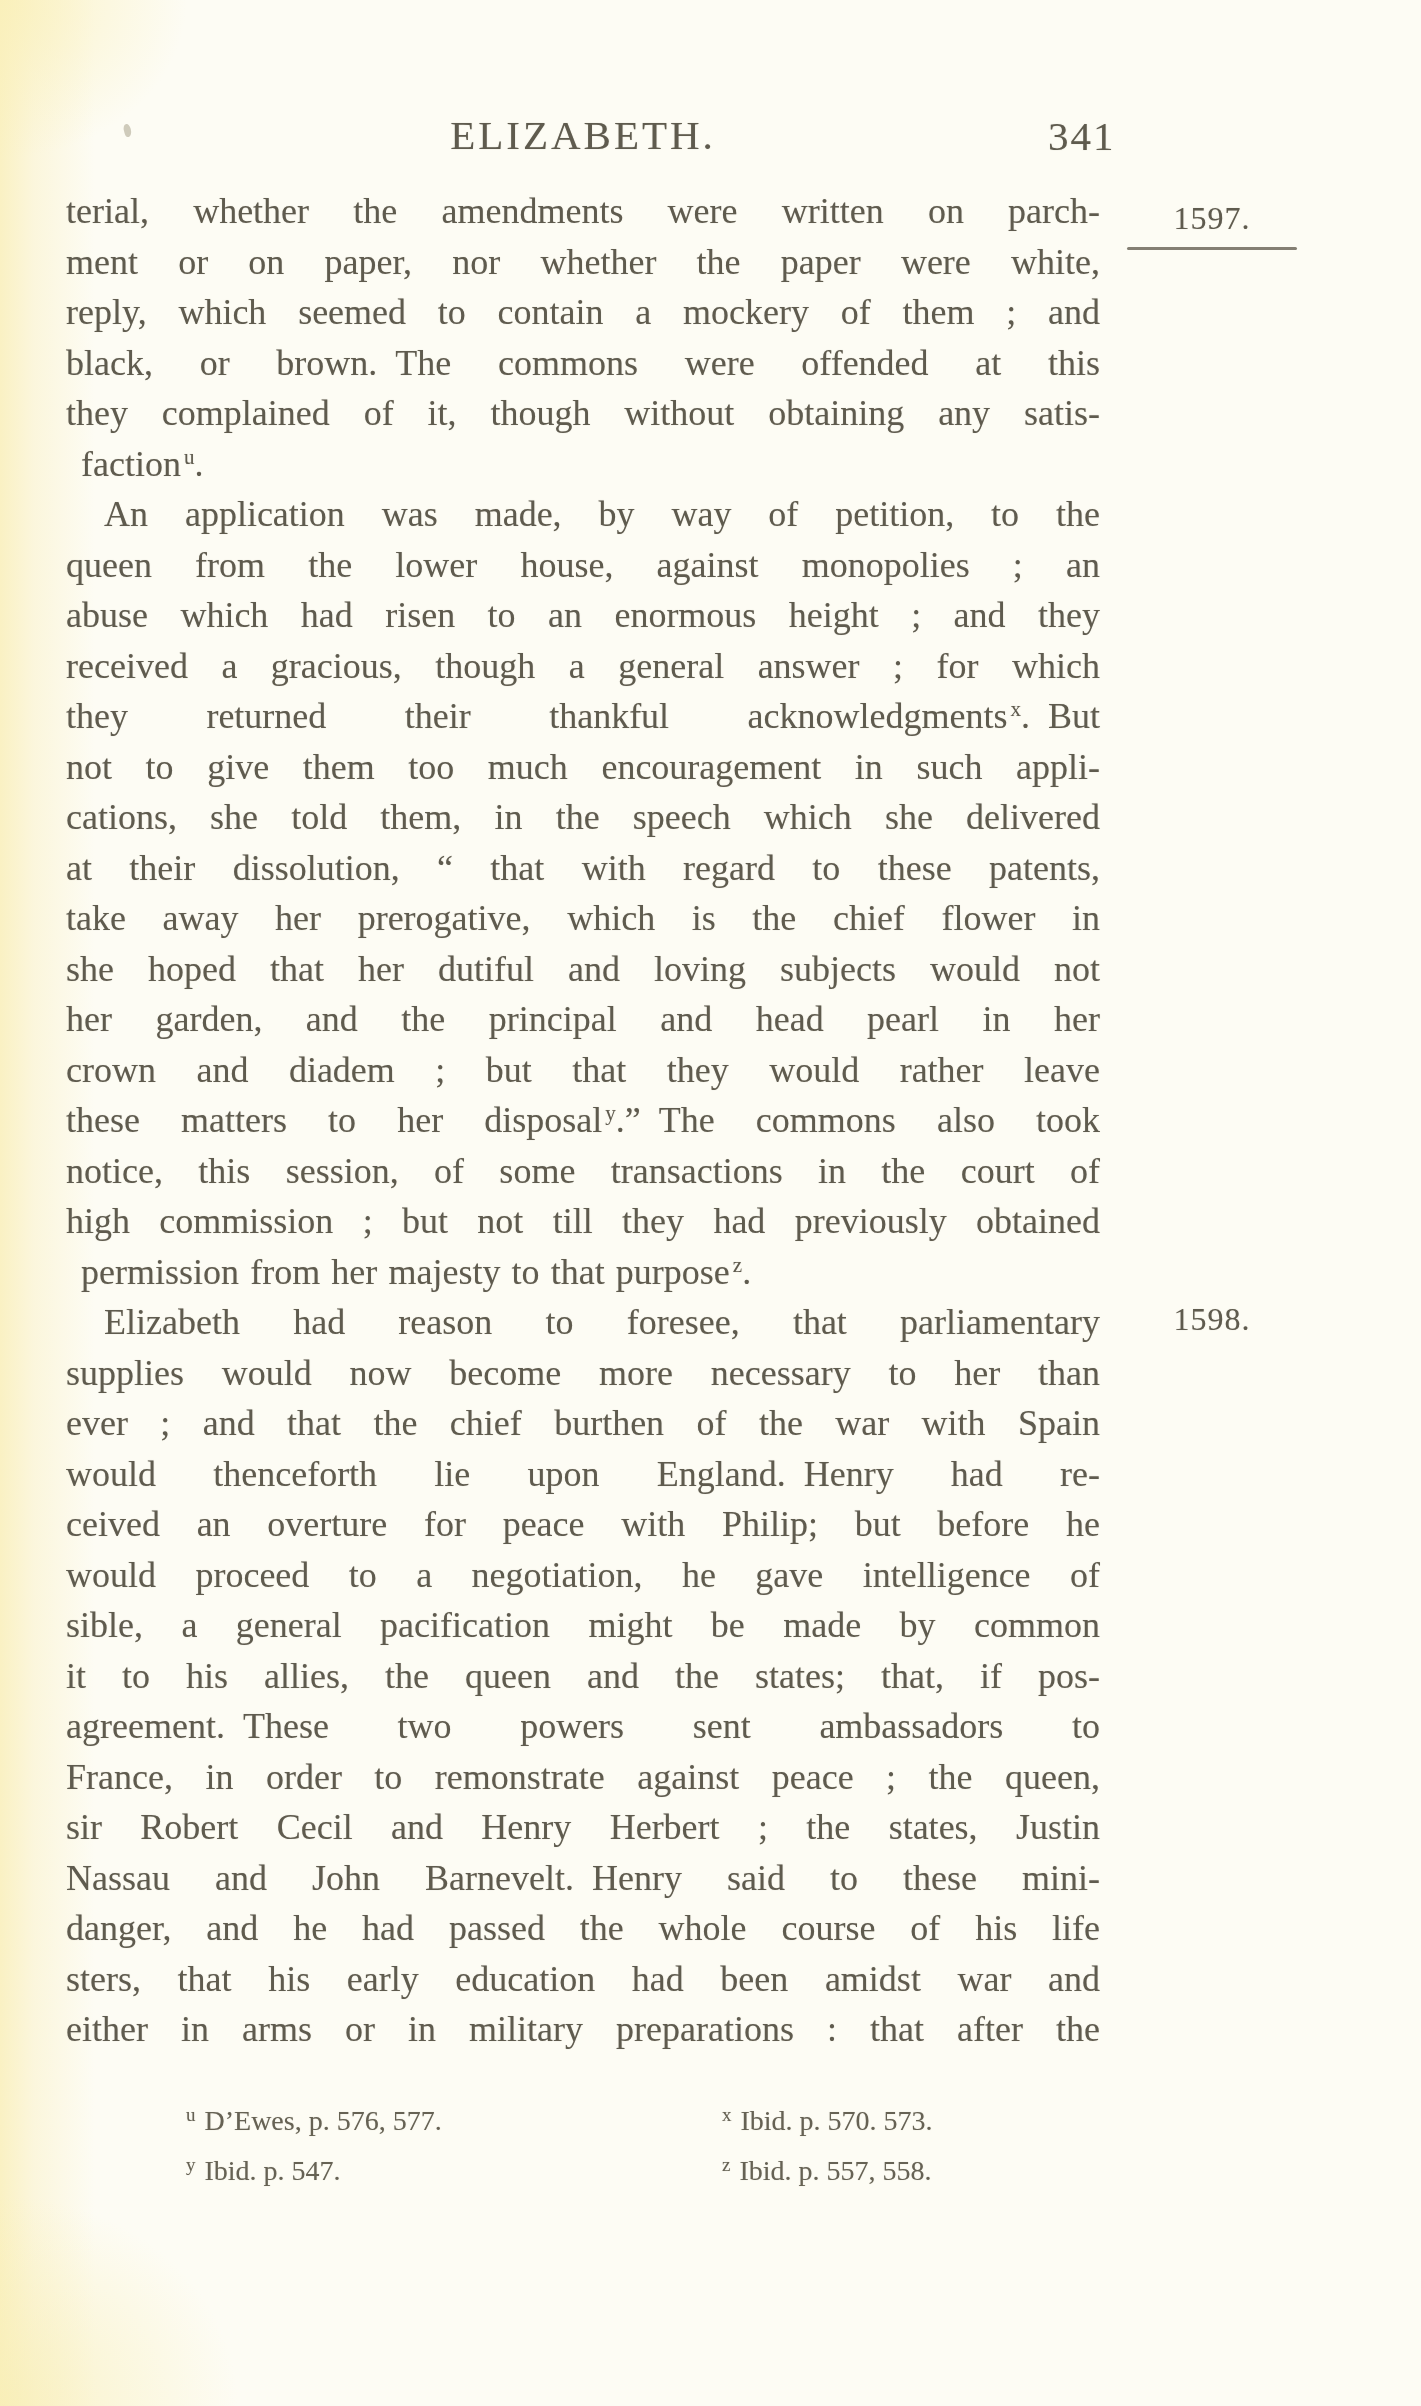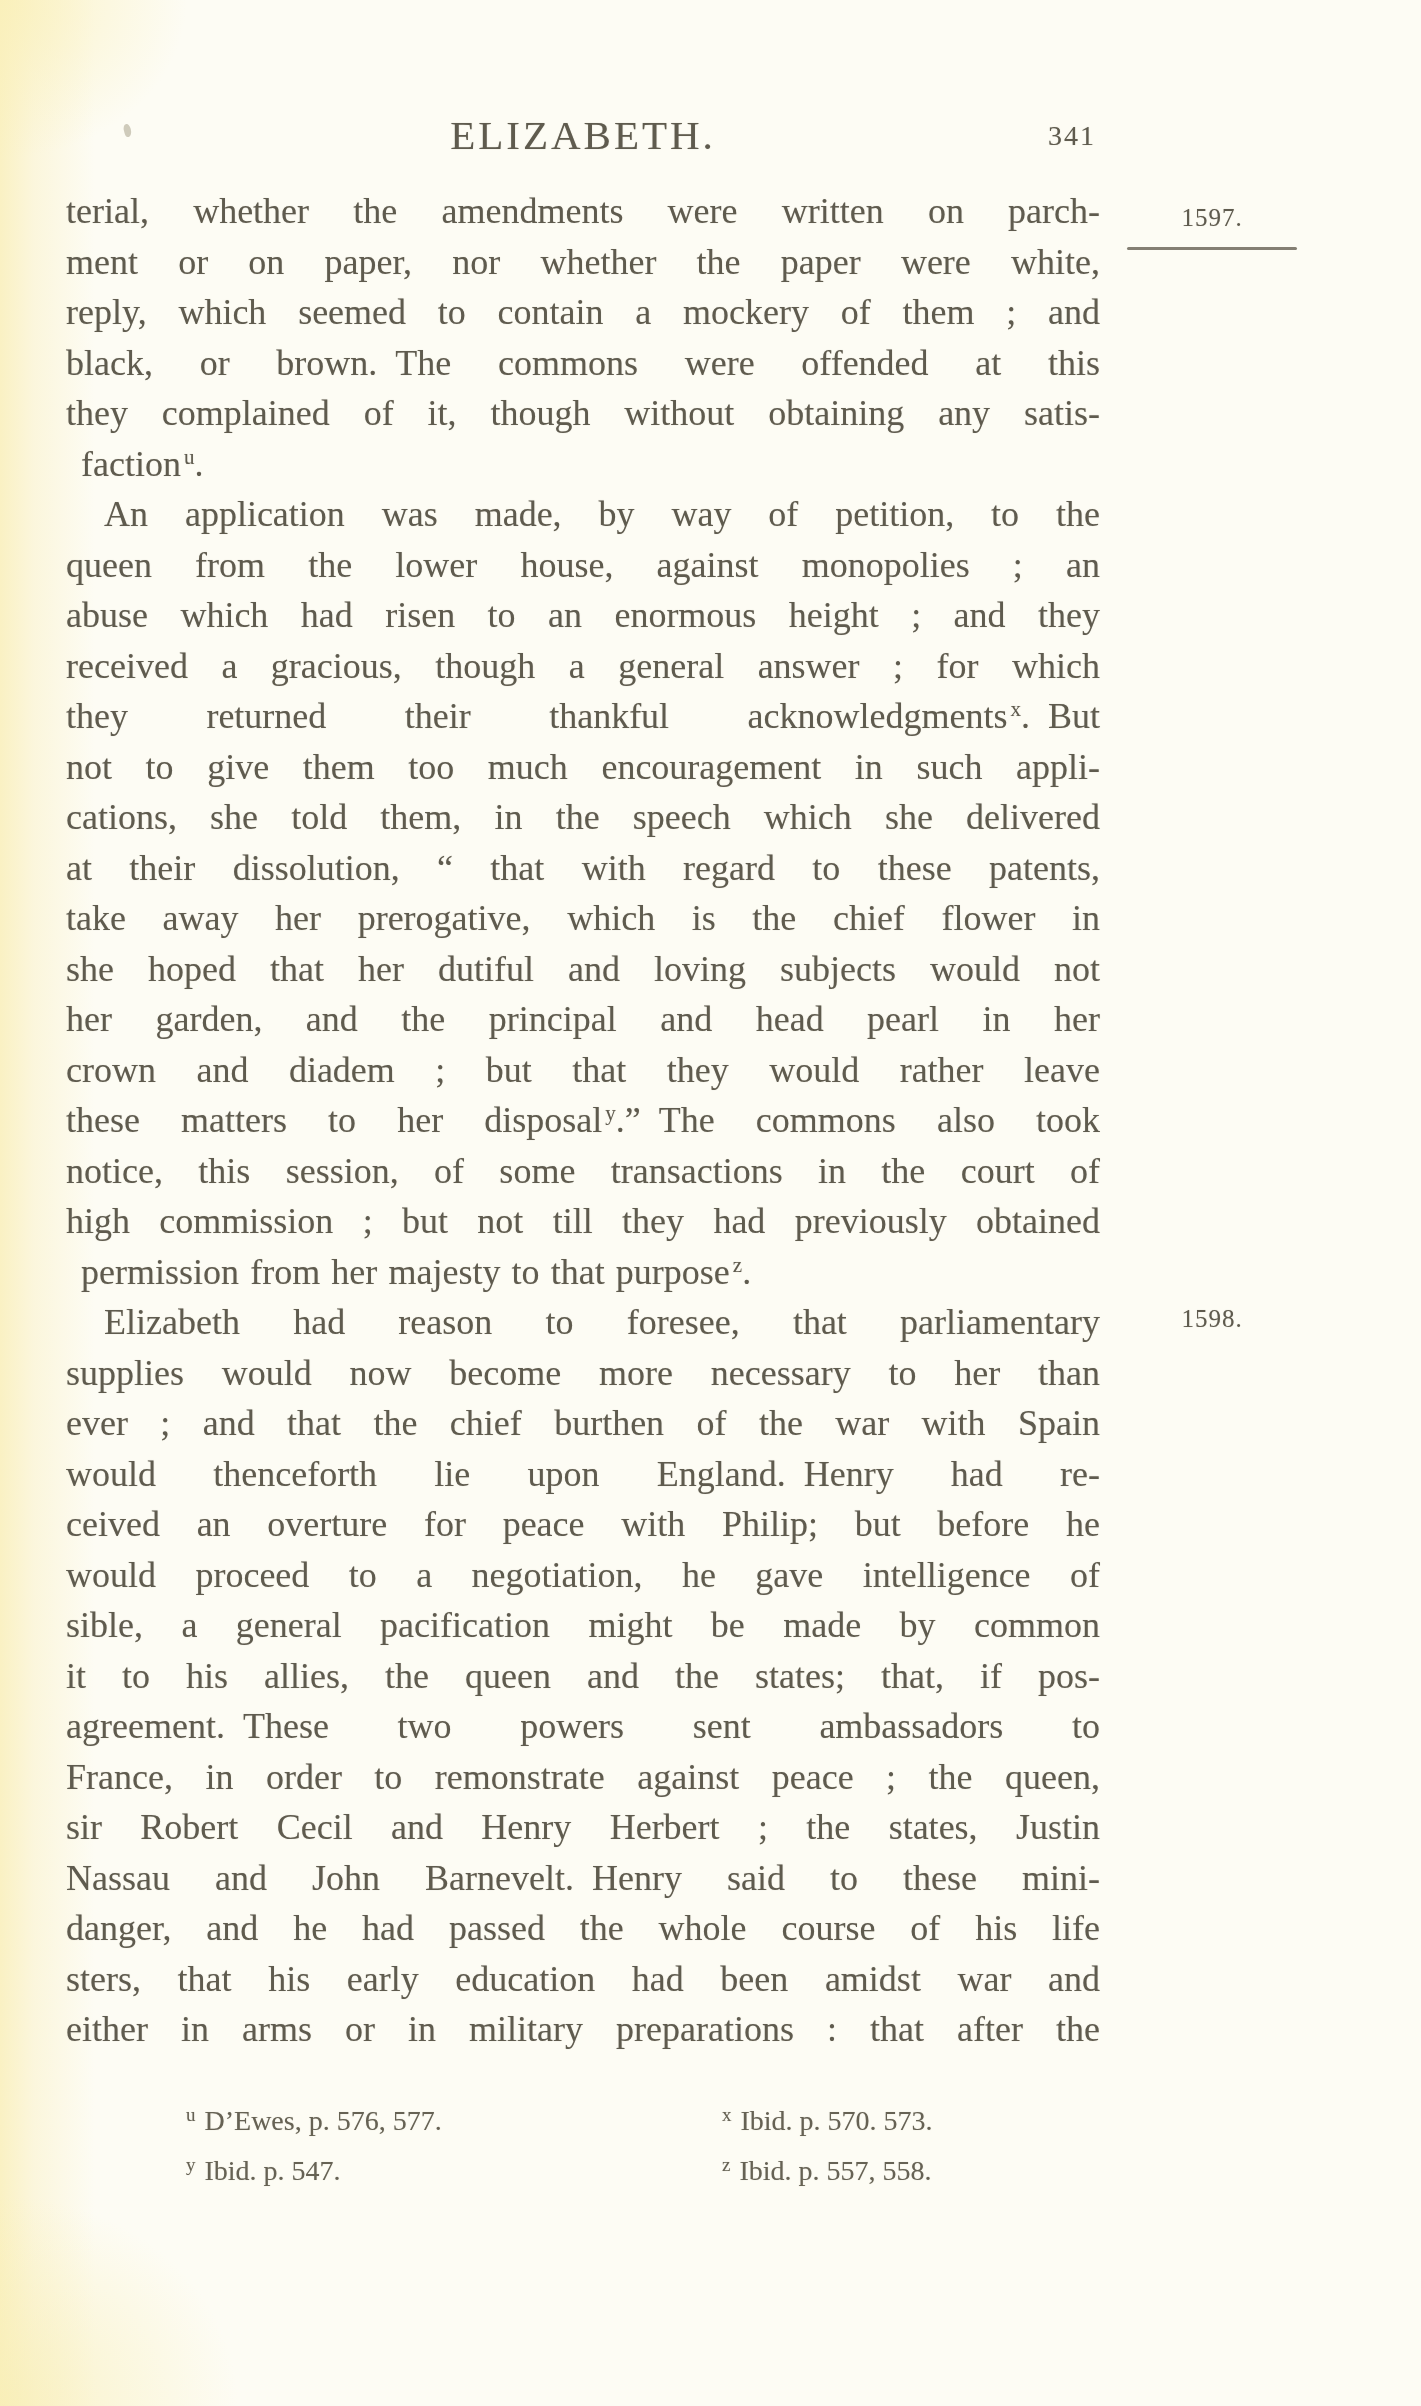--- a/index.html
+++ b/index.html
@@ -53,31 +53,31 @@
     text-align: center;
     font-size: 41px;
     letter-spacing: 3px;
     line-height: 46px;
     text-shadow: 0 0 1px rgba(95,91,78,0.35);
   }
   .page-number {
     position: absolute;
     left: 1048px;
     top: 1px;
-    font-size: 28px;
+    font-size: 41px;
     line-height: 46px;
     letter-spacing: 2px;
     text-shadow: 0 0 1px rgba(95,91,78,0.35);
   }
   .margin-year {
     position: absolute;
     left: 1128px;
     width: 168px;
     text-align: center;
-    font-size: 25px;
+    font-size: 32px;
     line-height: 36px;
     letter-spacing: 1px;
     color: var(--ink, #5f5b4e);
     text-shadow: 0 0 1px rgba(95,91,78,0.3);
   }
   .year-1597 { top: 200px; }
   .year-1598 { top: 1301px; }
   .margin-rule {
     position: absolute;
     left: 1127px;

